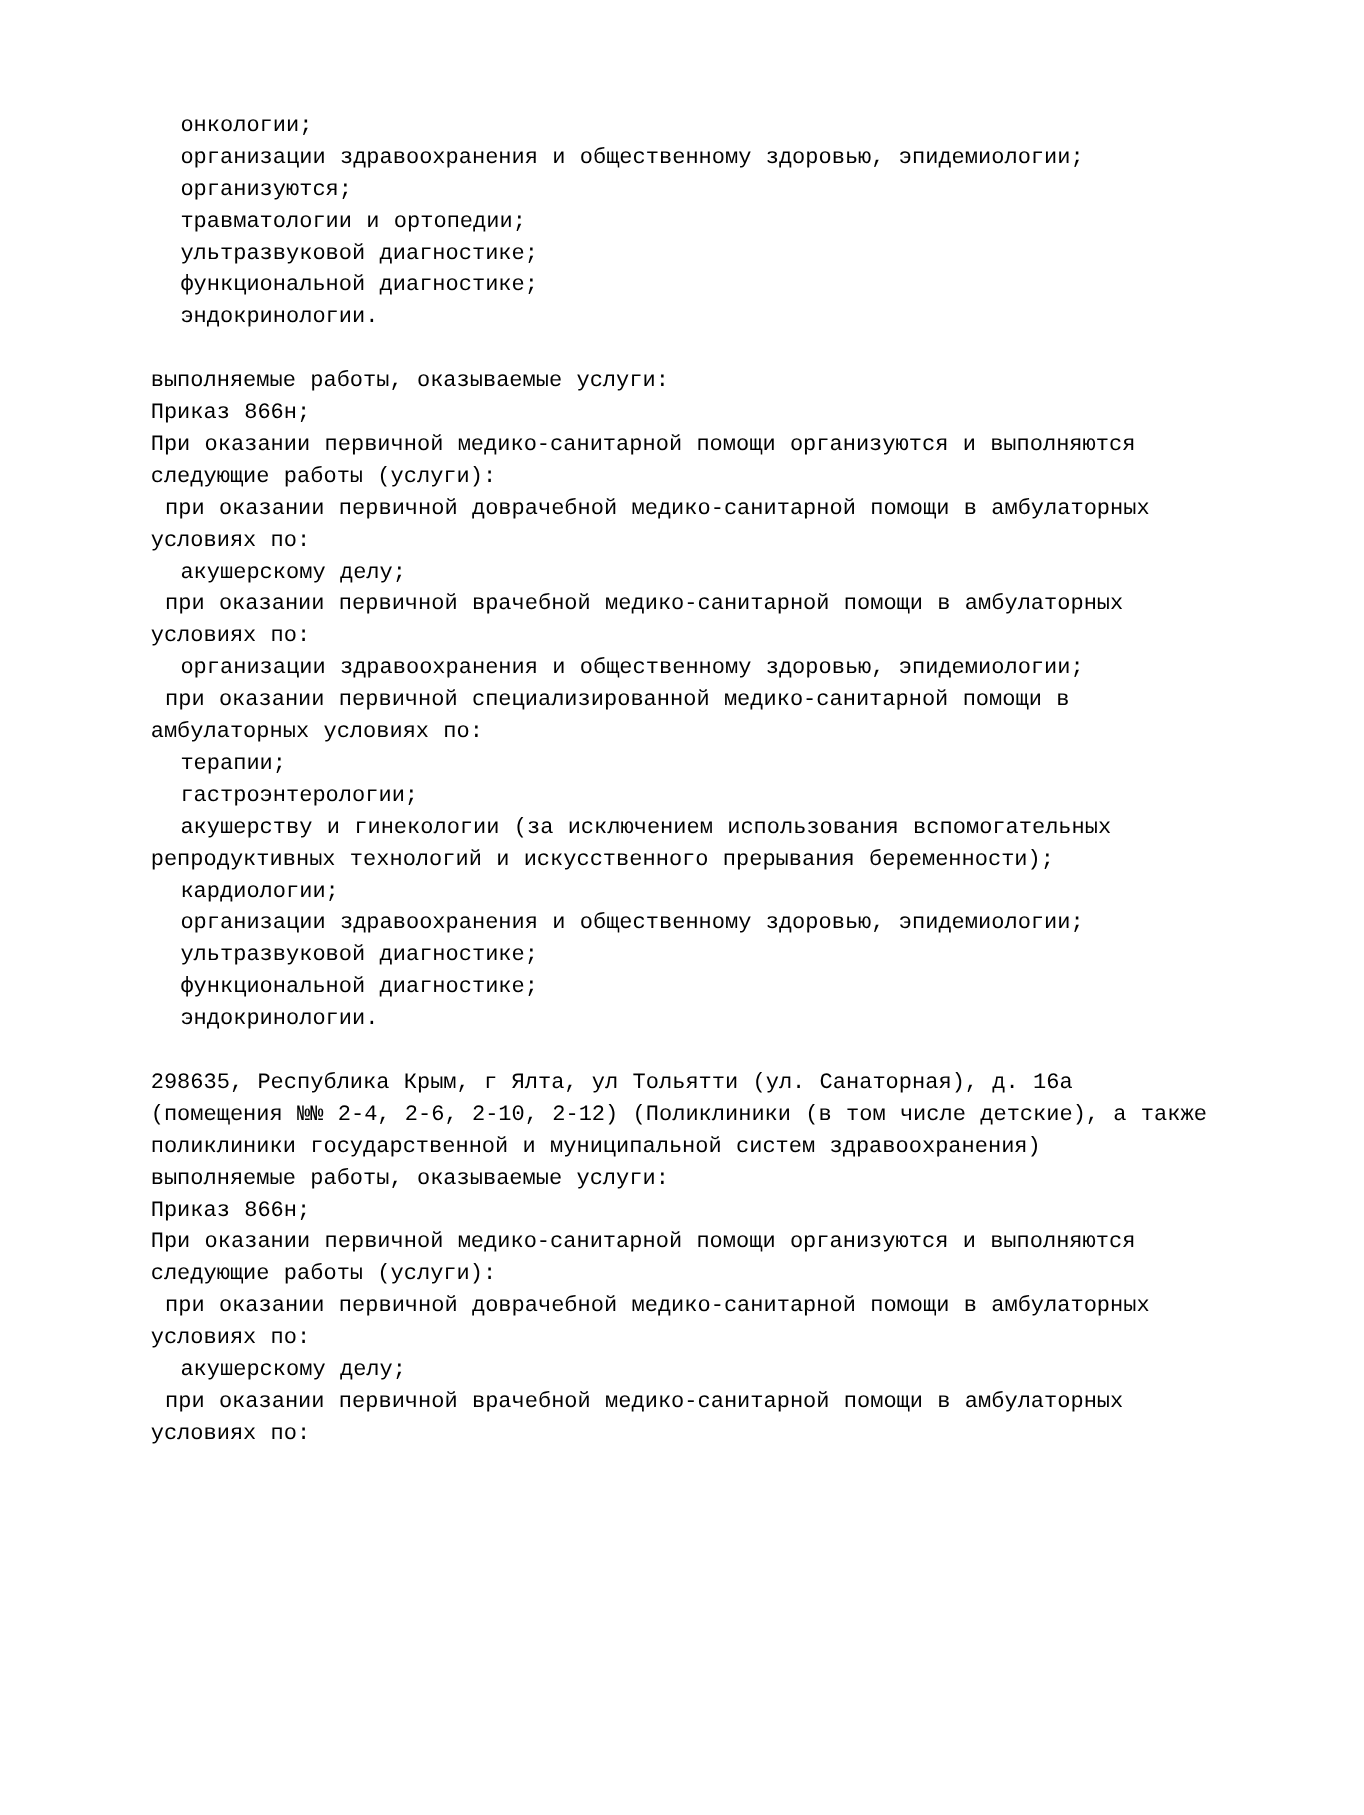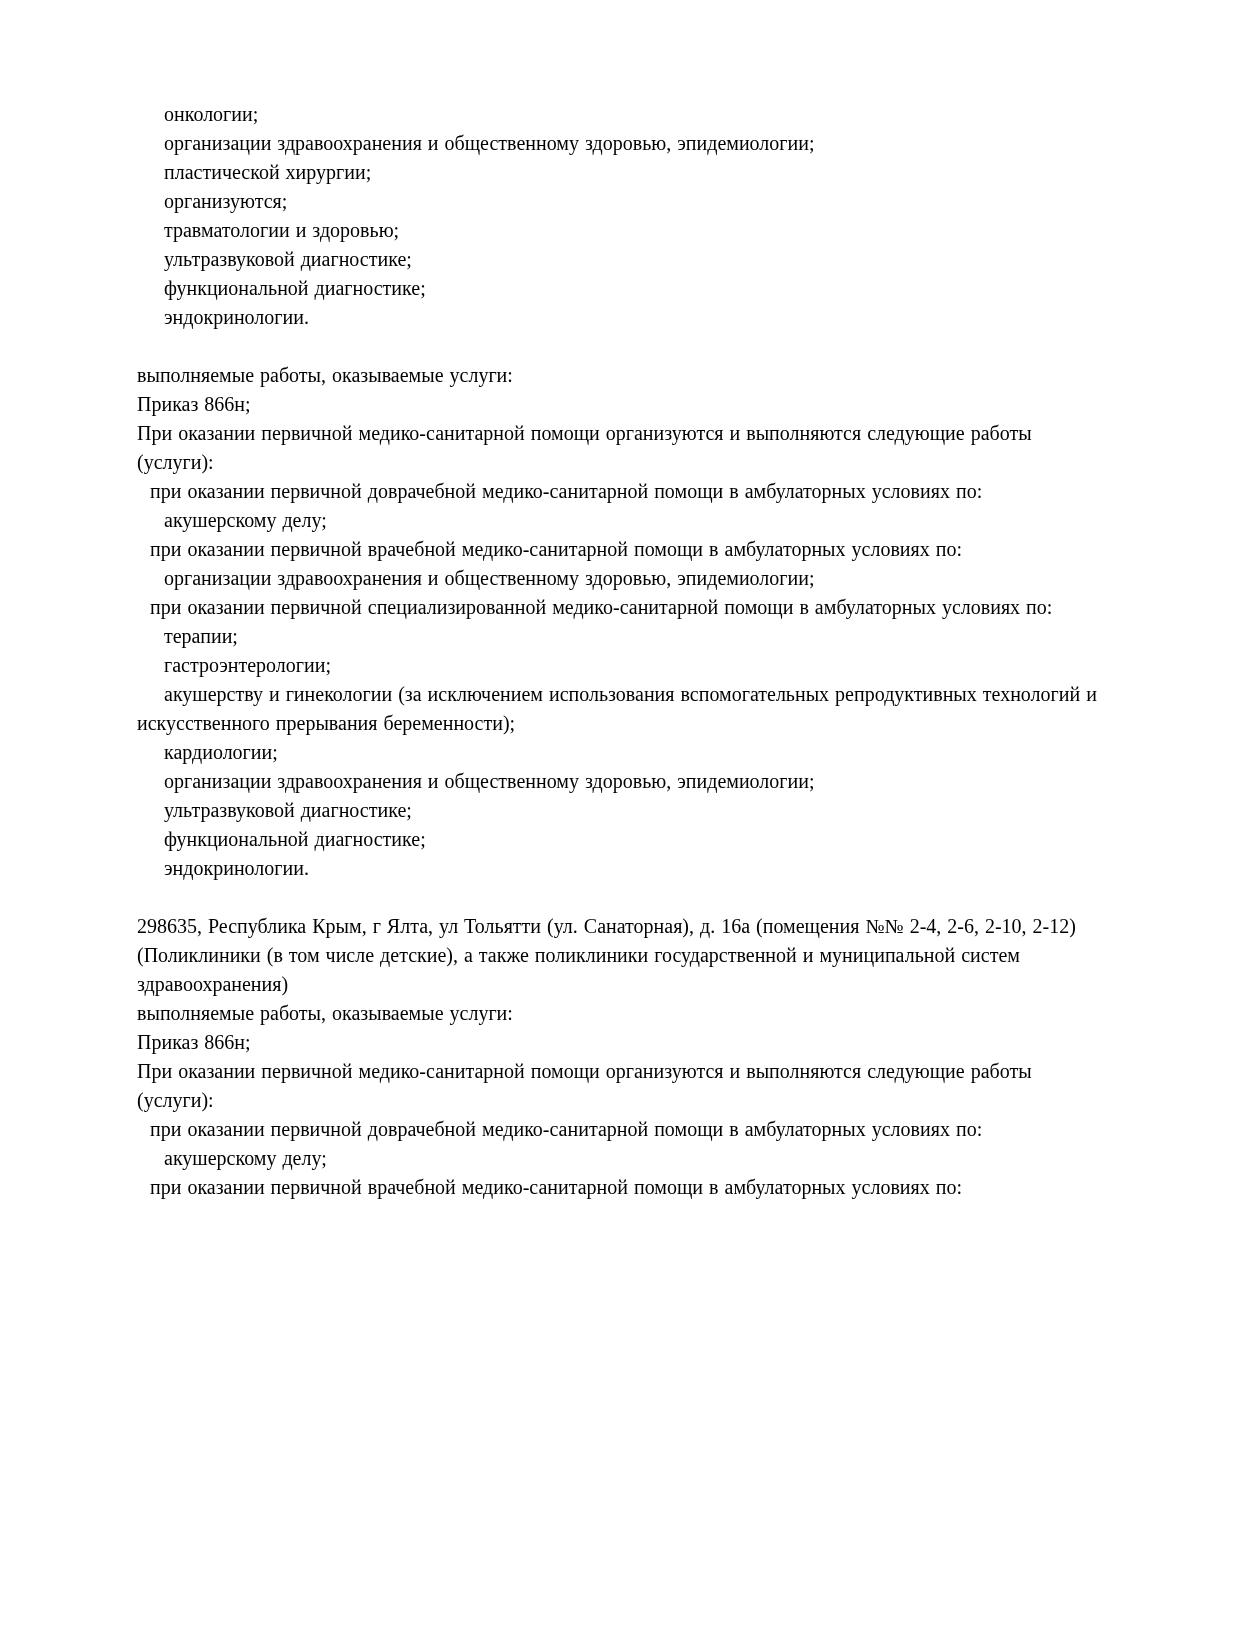--- a/index.html
+++ b/index.html
@@ -16,42 +16,42 @@
     .page {
       box-sizing: border-box;
       width: 1240px;
       min-height: 1650px;
       padding: 100px 134px 80px 137px;
       font-size: 20px;
       line-height: 29px;
     }
     .doc-block {
       margin: 0 0 29px 0;
+      font-family: Liberation Mono, monospace;
     }
     .doc-block:last-child {
       margin-bottom: 12px;
     }
     .doc-line {
       min-height: 29px;
       text-indent: 0;
       word-spacing: 1px;
     }
     .doc-line.indent-1 { text-indent: 13px; }
     .doc-line.indent-2 { text-indent: 27px; }
   </style>
 </head>
 <body>
 
 <div class="page">
     <div class="doc-block">
       <div class="doc-line indent-2">онкологии;</div>
       <div class="doc-line indent-2">организации здравоохранения и общественному здоровью, эпидемиологии;</div>
-      <div class="doc-line indent-2">пластической хирургии;</div>
       <div class="doc-line indent-2">организуются;</div>
-      <div class="doc-line indent-2">травматологии и здоровью;</div>
+      <div class="doc-line indent-2">травматологии и ортопедии;</div>
       <div class="doc-line indent-2">ультразвуковой диагностике;</div>
       <div class="doc-line indent-2">функциональной диагностике;</div>
       <div class="doc-line indent-2">эндокринологии.</div>
     </div>
     <div class="doc-block">
       <div class="doc-line indent-0">выполняемые работы, оказываемые услуги:</div>
       <div class="doc-line indent-0">Приказ 866н;</div>
       <div class="doc-line indent-0">При оказании первичной медико-санитарной помощи организуются и выполняются следующие работы (услуги):</div>
       <div class="doc-line indent-1">при оказании первичной доврачебной медико-санитарной помощи в амбулаторных условиях по:</div>
       <div class="doc-line indent-2">акушерскому делу;</div>

